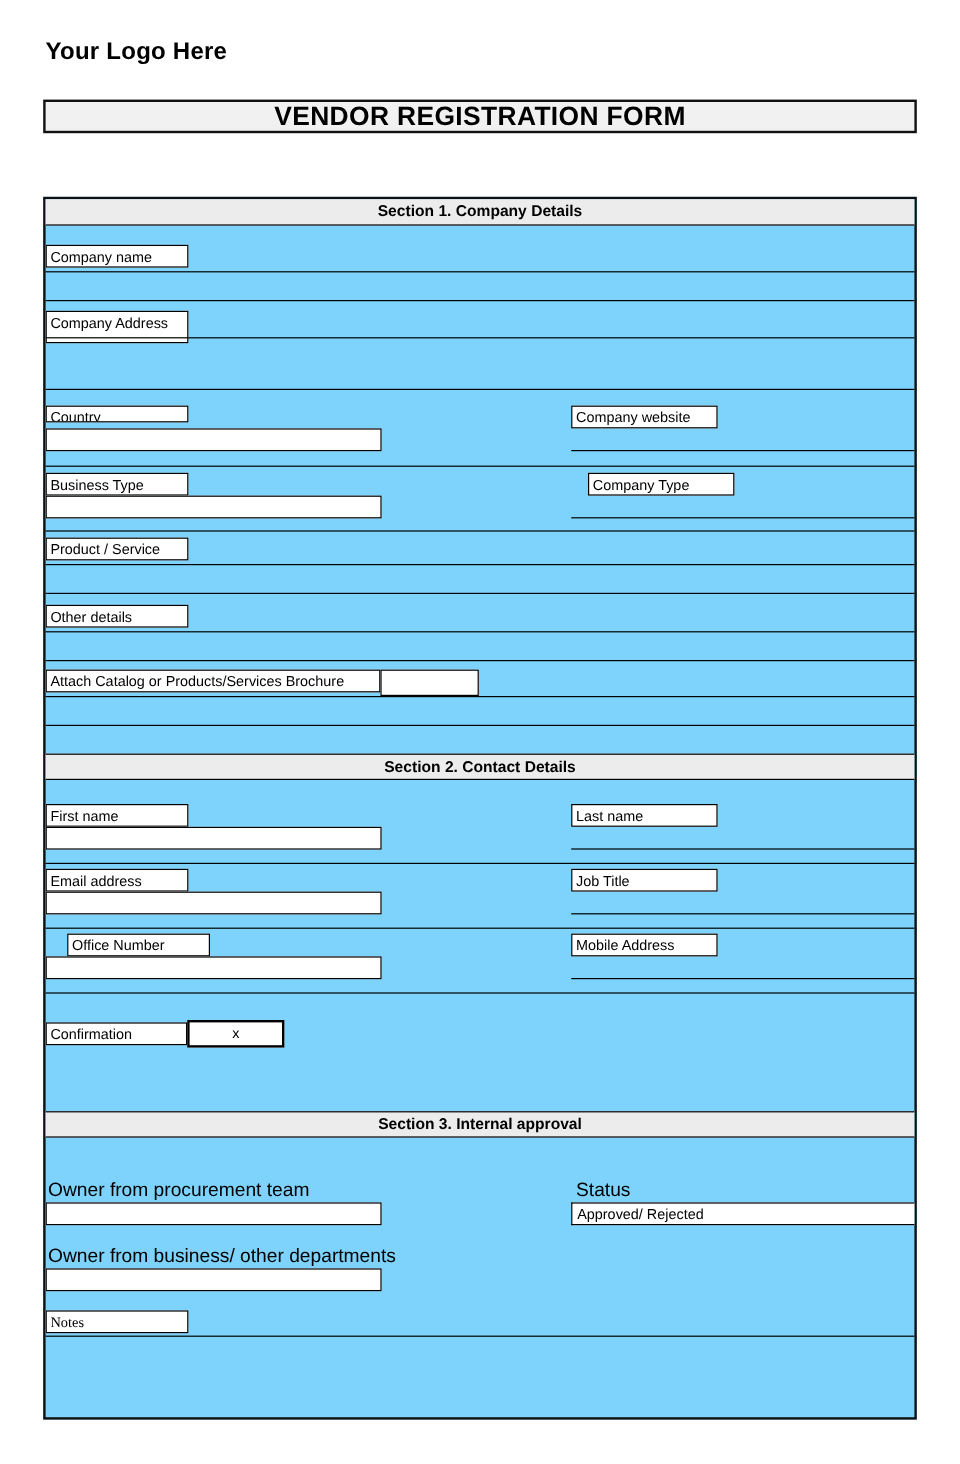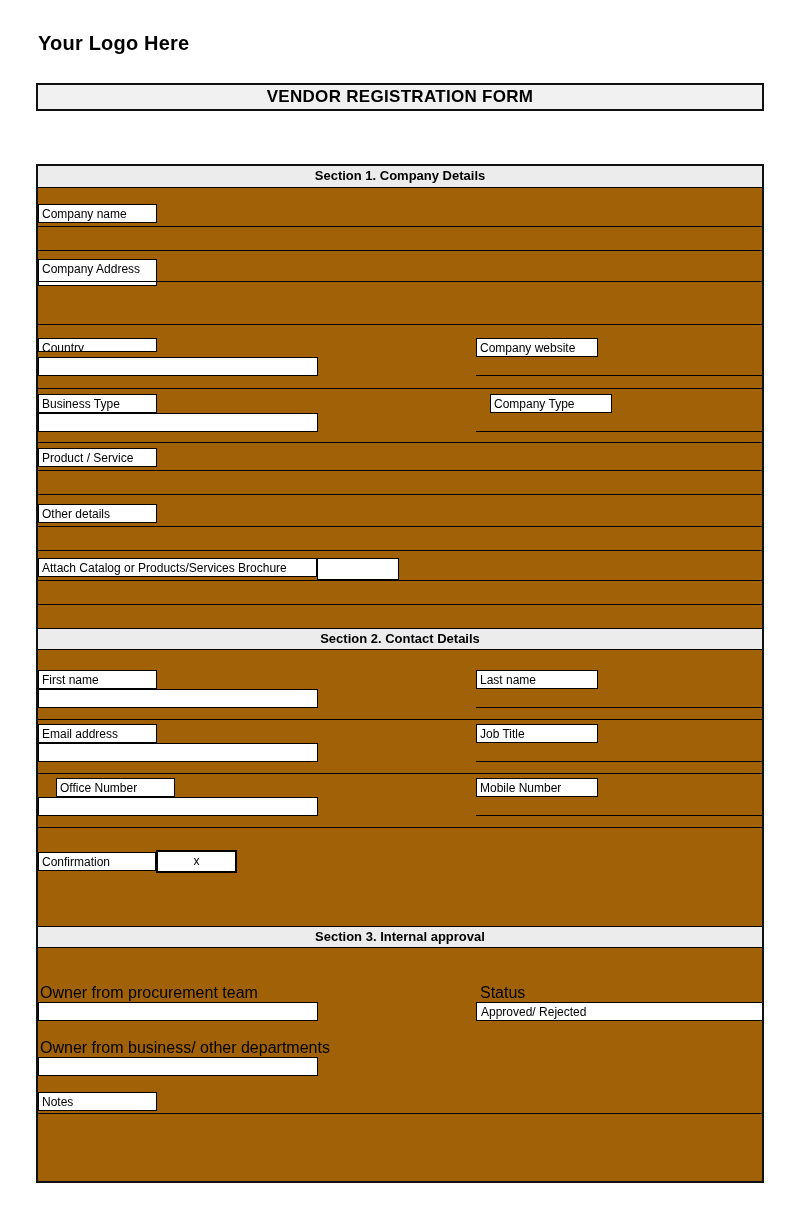--- a/index.html
+++ b/index.html
@@ -6,25 +6,25 @@
   .page{
     position:relative;width:800px;height:1220px;background:#ffffff;
     font-family:"Liberation Sans","DejaVu Sans",sans-serif;color:#000;overflow:hidden;
   }
   .logo{
     position:absolute;left:38px;top:32px;font-size:20px;font-weight:bold;letter-spacing:.2px;
   }
   .title-bar{
     position:absolute;left:36px;top:83px;width:728px;height:28px;box-sizing:border-box;
     border:2px solid #111;background:#f1f1f1;text-align:center;
-    font-size:17px;font-weight:bold;line-height:24px;letter-spacing:.3px;
+    font-size:22px;font-weight:bold;line-height:24px;letter-spacing:.3px;
   }
   .form{
     position:absolute;left:36px;top:164px;width:728px;height:1019px;box-sizing:border-box;
-    border:2px solid #111;background:#a16207;
+    border:2px solid #111;background:#7dd3fc;
   }
   .sec-header{
     position:absolute;left:0;width:724px;height:22px;box-sizing:border-box;background:#ececec;
     border-top:1px solid #000;border-bottom:1px solid #000;
     text-align:center;font-size:13px;font-weight:bold;line-height:20px;
   }
   .sec-header.first{border-top:none;}
   .label-box{
     position:absolute;box-sizing:border-box;border:1px solid #000;background:#fff;
     font-size:12px;line-height:16px;padding:1px 3px 0 3px;white-space:nowrap;overflow:hidden;
@@ -110,38 +110,38 @@
     <div class="hline" style="left:0;top:553px;width:724px;"></div>
 
     <div class="label-box" style="left:0;top:558px;width:119px;height:19px;">Email address</div>
     <div class="input-box" style="left:0;top:577px;width:280px;height:19px;"></div>
     <div class="label-box" style="left:438px;top:558px;width:122px;height:19px;">Job Title</div>
     <div class="input-line" style="left:438px;top:577px;width:286px;height:19px;"></div>
     <div class="hline" style="left:0;top:607px;width:724px;"></div>
 
     <div class="label-box" style="left:18px;top:612px;width:119px;height:19px;">Office Number</div>
     <div class="input-box" style="left:0;top:631px;width:280px;height:19px;"></div>
-    <div class="label-box" style="left:438px;top:612px;width:122px;height:19px;">Mobile Number</div>
+    <div class="label-box" style="left:438px;top:612px;width:122px;height:19px;">Mobile Address</div>
     <div class="input-line" style="left:438px;top:631px;width:286px;height:19px;"></div>
     <div class="hline" style="left:0;top:661px;width:724px;"></div>
 
     <div class="label-box" style="left:0;top:686px;width:118px;height:19px;">Confirmation</div>
     <div class="confirm-box" style="left:118px;top:684px;width:81px;height:23px;">x</div>
 
     <div class="sec-header" style="top:760px;">
       <span>Section 3. Internal approval</span>
     </div>
 
     <div class="plain-label" style="left:2px;top:818px;">Owner from procurement team</div>
     <div class="input-box" style="left:0;top:836px;width:280px;height:19px;"></div>
 
     <div class="plain-label" style="left:442px;top:818px;">Status</div>
     <div class="status-box" style="left:438px;top:836px;width:286px;height:19px;">Approved/ Rejected</div>
 
     <div class="plain-label" style="left:2px;top:873px;">Owner from business/ other departments</div>
     <div class="input-box" style="left:0;top:891px;width:280px;height:19px;"></div>
 
-    <div class="label-box" style="left:0;top:926px;width:119px;height:19px;">Notes</div>
+    <div class="label-box" style="left:0;top:926px;width:119px;height:19px;font-family:Liberation Serif, serif;">Notes</div>
     <div class="hline" style="left:0;top:947px;width:724px;"></div>
     <div class="fill-area" style="left:0;top:948px;width:724px;height:65px;"></div>
 
   </div>
 </div>
 
 </body></html>

